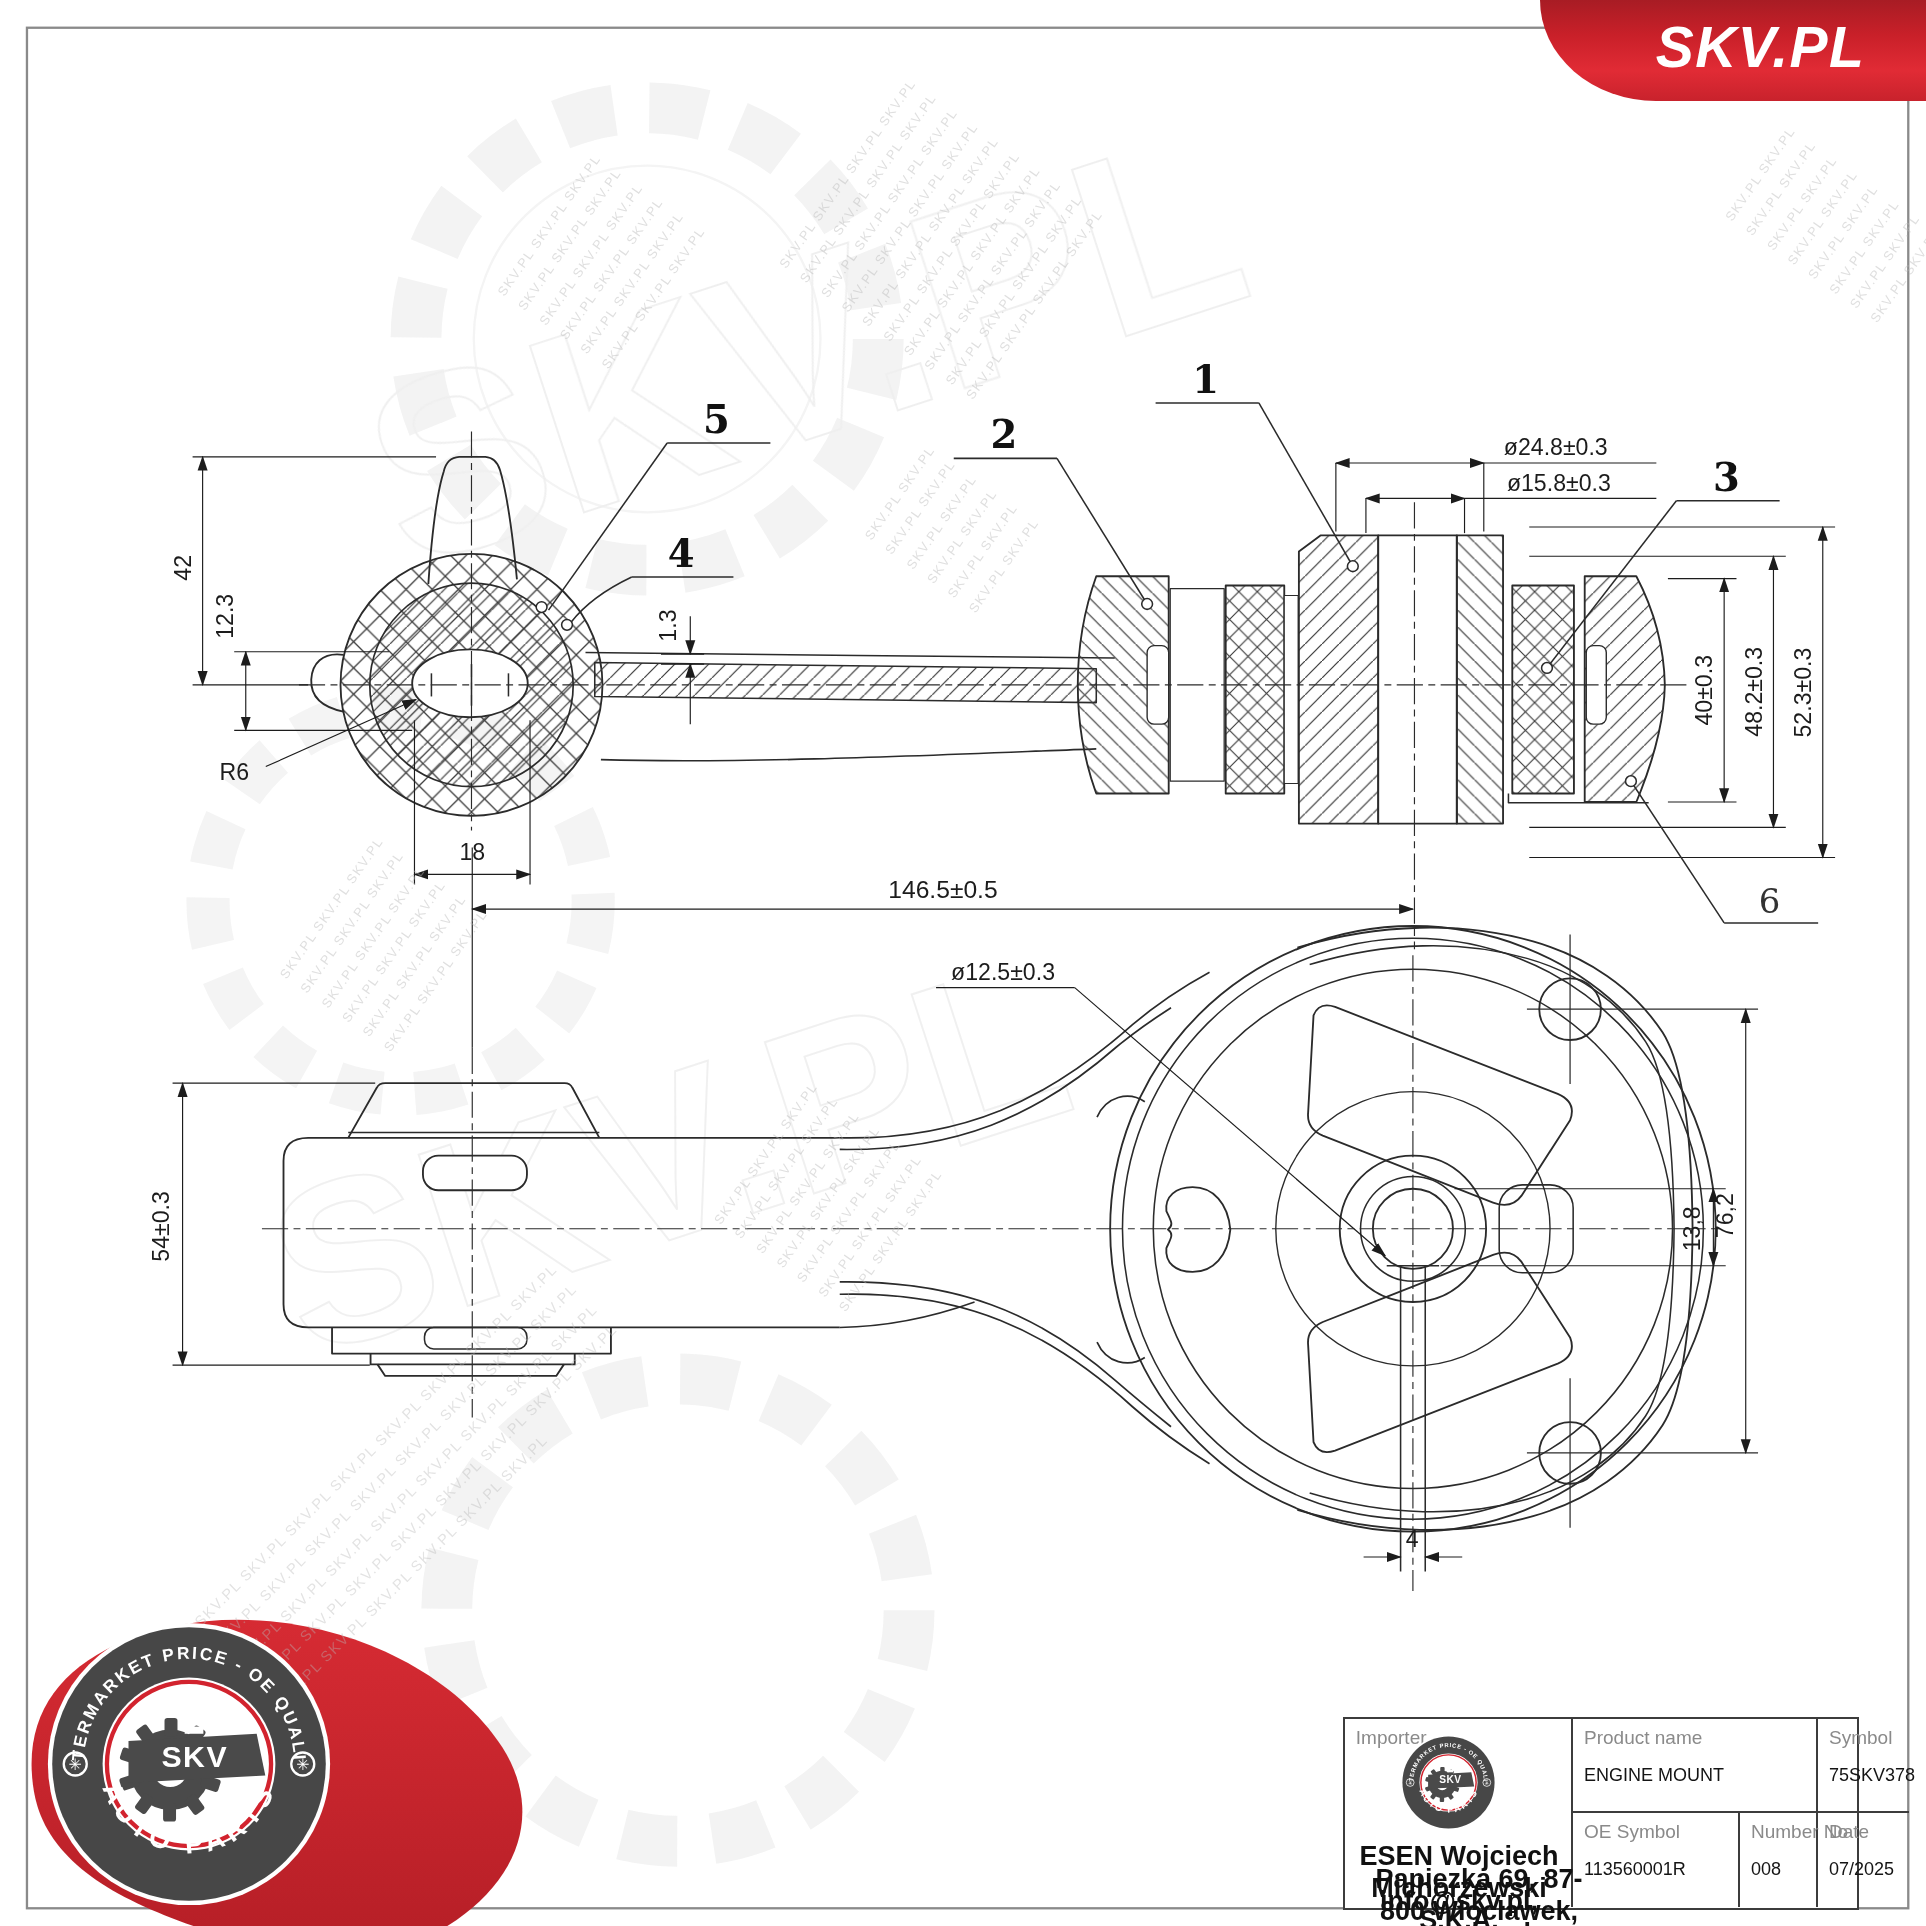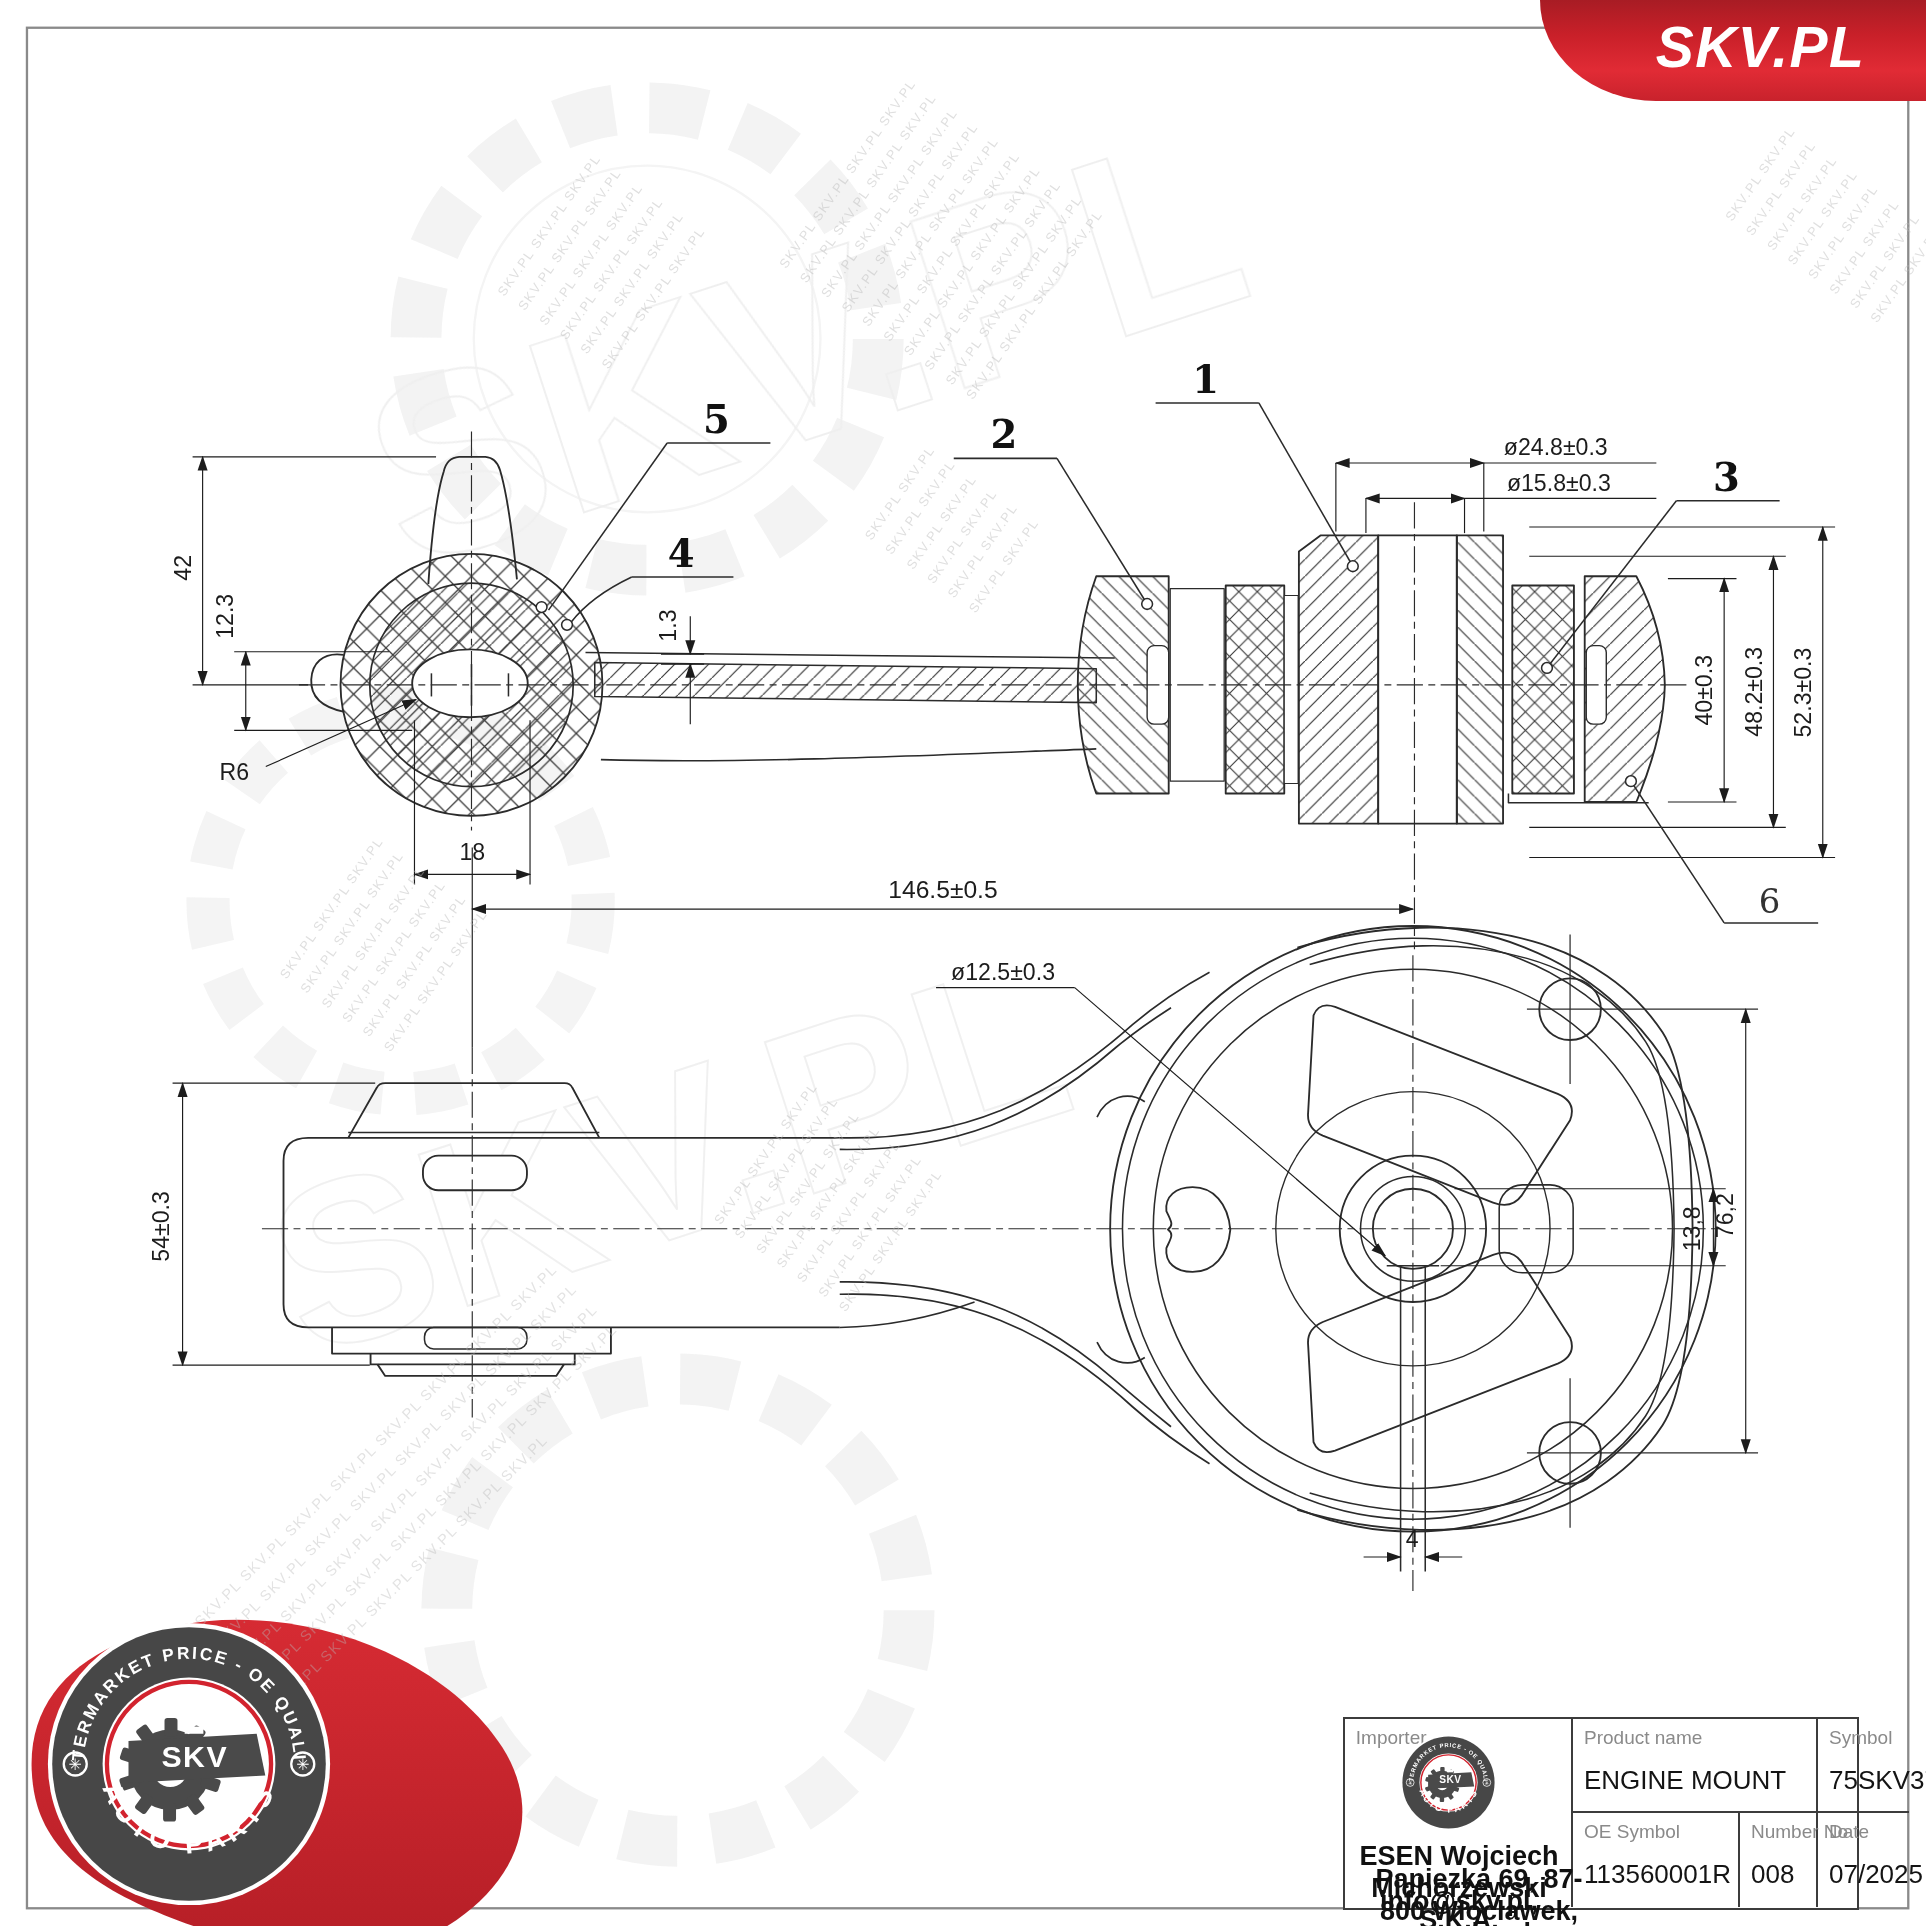--- a/index.html
+++ b/index.html
@@ -20,21 +20,21 @@
   
   .wm{position:absolute;color:#b9b9b9;opacity:.45;font-size:13px;letter-spacing:1.5px;
       line-height:1.95;overflow:hidden;transform:rotate(-55deg);pointer-events:none;
       word-break:break-word;}
   .wm.big{font-size:14.6px;transform:rotate(-45deg);opacity:.4;}
   
   .tblock{position:absolute;left:1343px;top:1717px;width:516px;height:193px;
     border:2.3px solid #3c3c3c;box-sizing:border-box;background:#fff;}
   .tb-line{position:absolute;background:#3c3c3c;}
   .tb-label{position:absolute;font-size:19px;color:#8a8a8a;}
-  .tb-value{position:absolute;font-size:26px;color:#141414;}
+  .tb-value{position:absolute;font-size:18px;color:#141414;}
   .tb-addr{position:absolute;left:0;width:228px;text-align:center;font-weight:700;
     font-size:27px;color:#111;line-height:1.18;}
   .badge-abs{position:absolute;}
 </style>
 </head>
 <body>
 
 <div id="stage">
 
 

